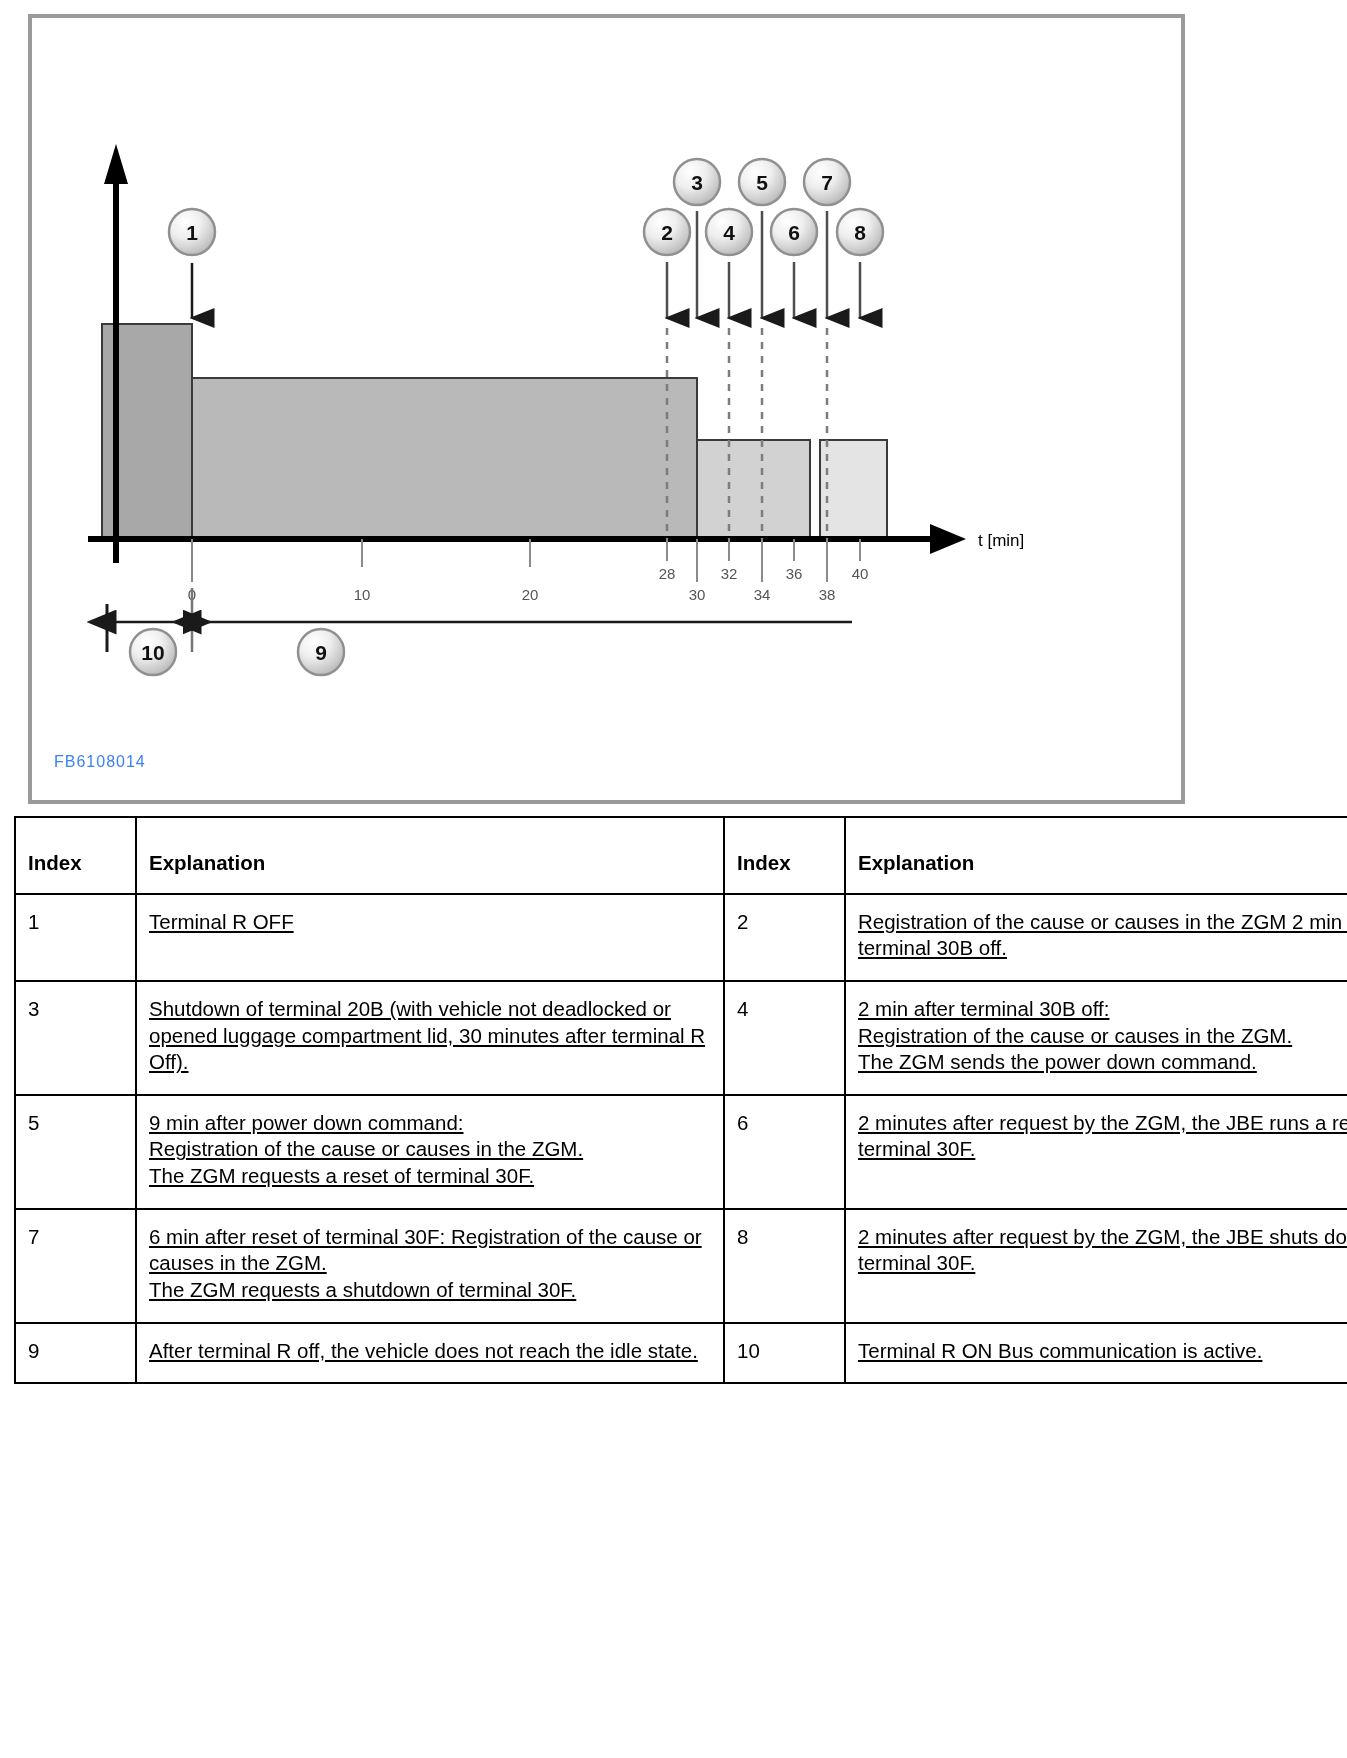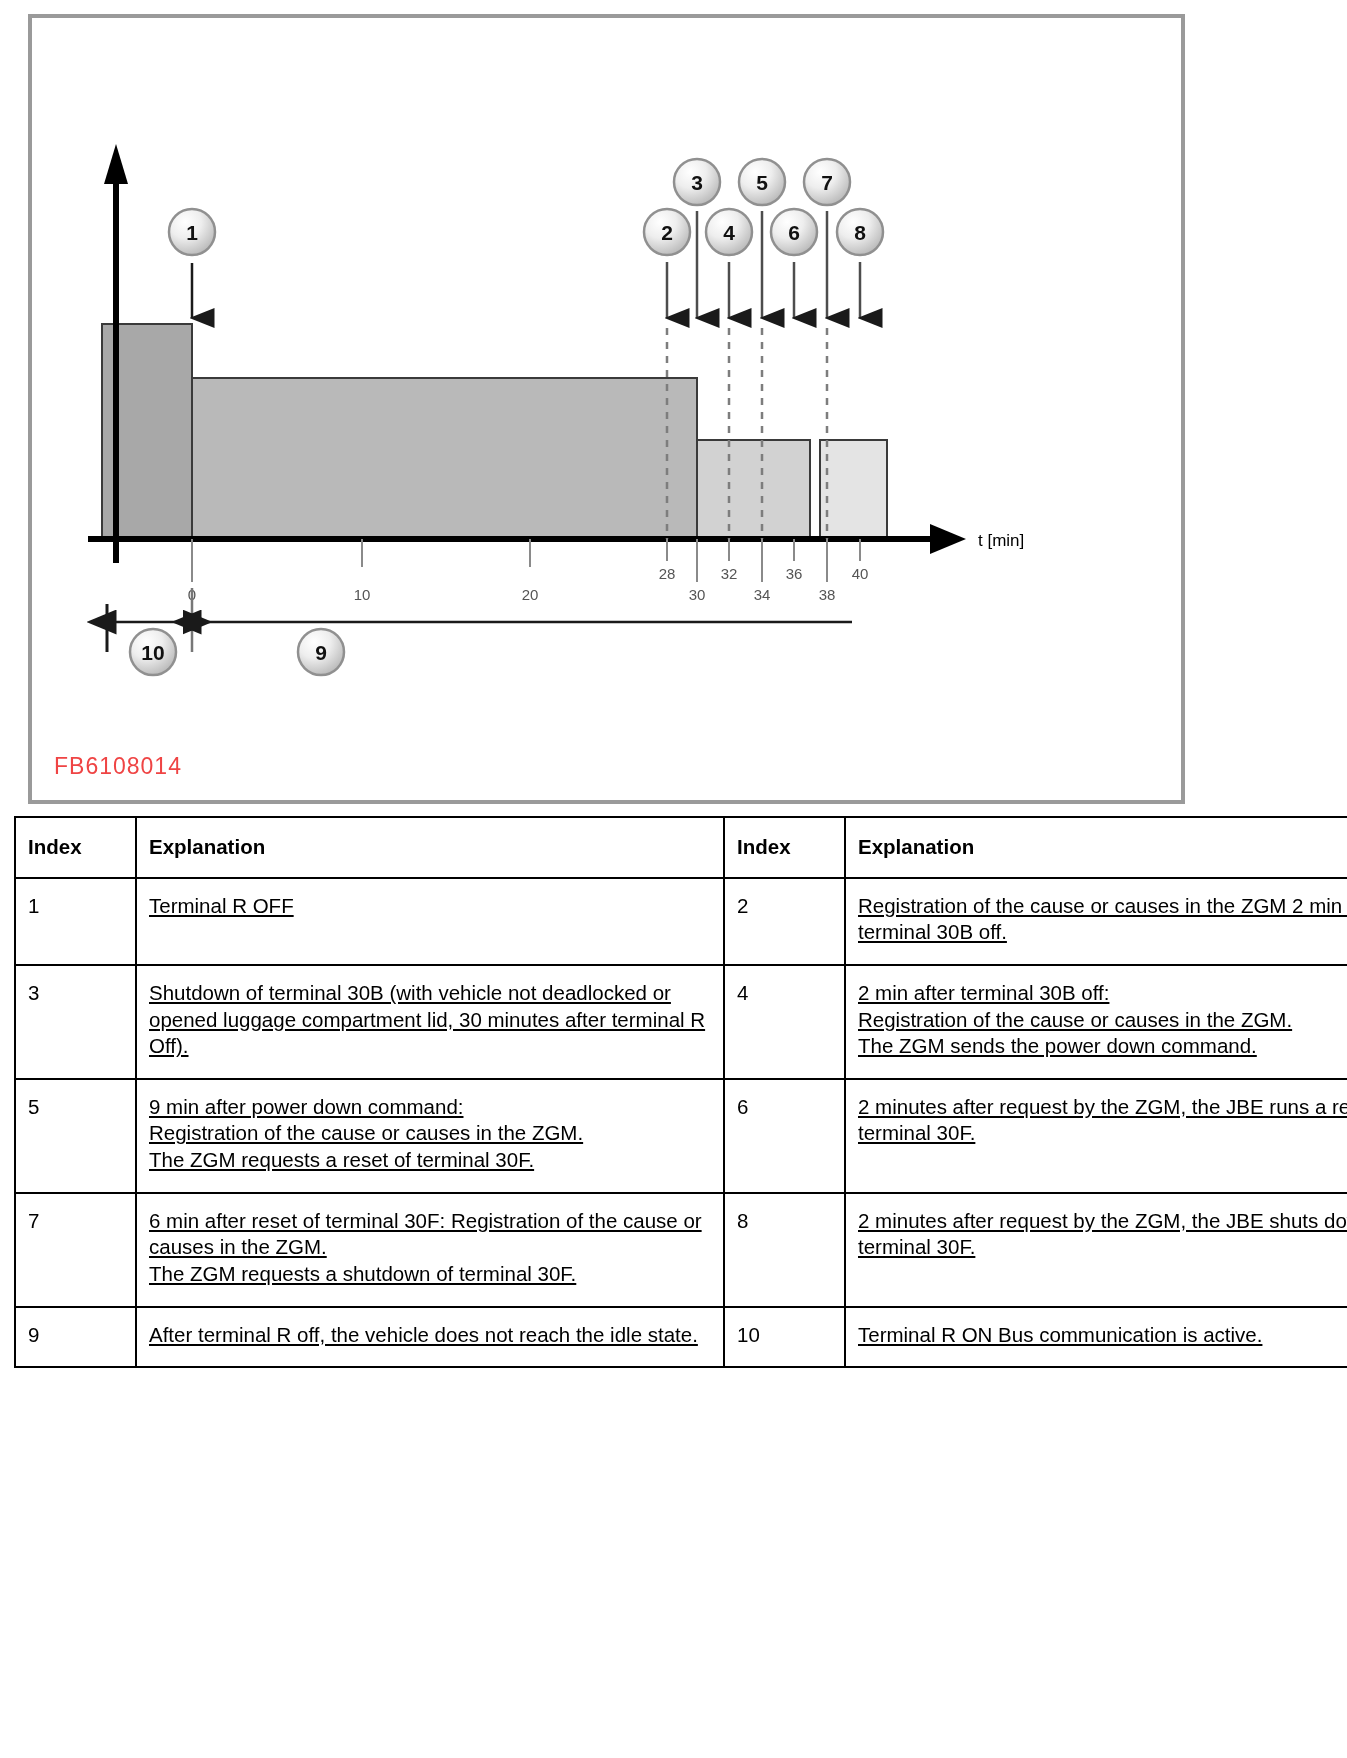--- a/index.html
+++ b/index.html
@@ -17,41 +17,41 @@
     background:#ffffff;
     border:4px solid #9a9a9a;
     box-sizing:border-box;
   }
   .figure-inner{position:absolute;inset:0;}
 
   svg.diagram{position:absolute;left:0;top:0;width:1149px;height:782px;display:block;}
 
   .fig-caption{
     position:absolute;left:22px;top:735px;
-    font-size:23px;letter-spacing:1px;color:#ef4444;
+    font-size:16px;letter-spacing:1px;color:#3b82f6;
     font-family:"Liberation Sans", sans-serif;
   }
 
   
   .legend-table{
     position:absolute;left:14px;top:816px;
     width:1315px;
     border-collapse:collapse;
     table-layout:fixed;
   }
   .legend-table td,.legend-table th{
     border:2px solid #000;
     vertical-align:top;
     padding:14px 12px 18px 12px;
     font-size:20.5px;
     line-height:1.30;
     font-family:"Liberation Sans", sans-serif;
     text-align:left;
   }
-  .legend-table th{font-weight:bold;padding-top:16px;padding-bottom:16px;}
+  .legend-table th{font-weight:bold;padding-top:32px;padding-bottom:16px;}
   .col-idx{width:95px;}
   .col-exp{width:562px;}
   .cell-text{white-space:pre-line;text-decoration:underline;}
 </style>
 </head>
 <body>
 
 <div class="page">
 
   <div class="figure-panel">
@@ -222,21 +222,21 @@
     </thead>
     <tbody>
       <tr>
         <td>1</td>
         <td class="cell-text">Terminal R OFF</td>
         <td>2</td>
         <td class="cell-text">Registration of the cause or causes in the ZGM 2 min before terminal 30B off.</td>
       </tr>
       <tr>
         <td>3</td>
-        <td class="cell-text">Shutdown of terminal 30B (with vehicle not deadlocked or opened luggage compartment lid, 30 minutes after terminal R Off).</td>
+        <td class="cell-text">Shutdown of terminal 20B (with vehicle not deadlocked or opened luggage compartment lid, 30 minutes after terminal R Off).</td>
         <td>4</td>
         <td class="cell-text">2 min after terminal 30B off:
 Registration of the cause or causes in the ZGM.
 The ZGM sends the power down command.</td>
       </tr>
       <tr>
         <td>5</td>
         <td class="cell-text">9 min after power down command:
 Registration of the cause or causes in the ZGM.
 The ZGM requests a reset of terminal 30F.</td>

